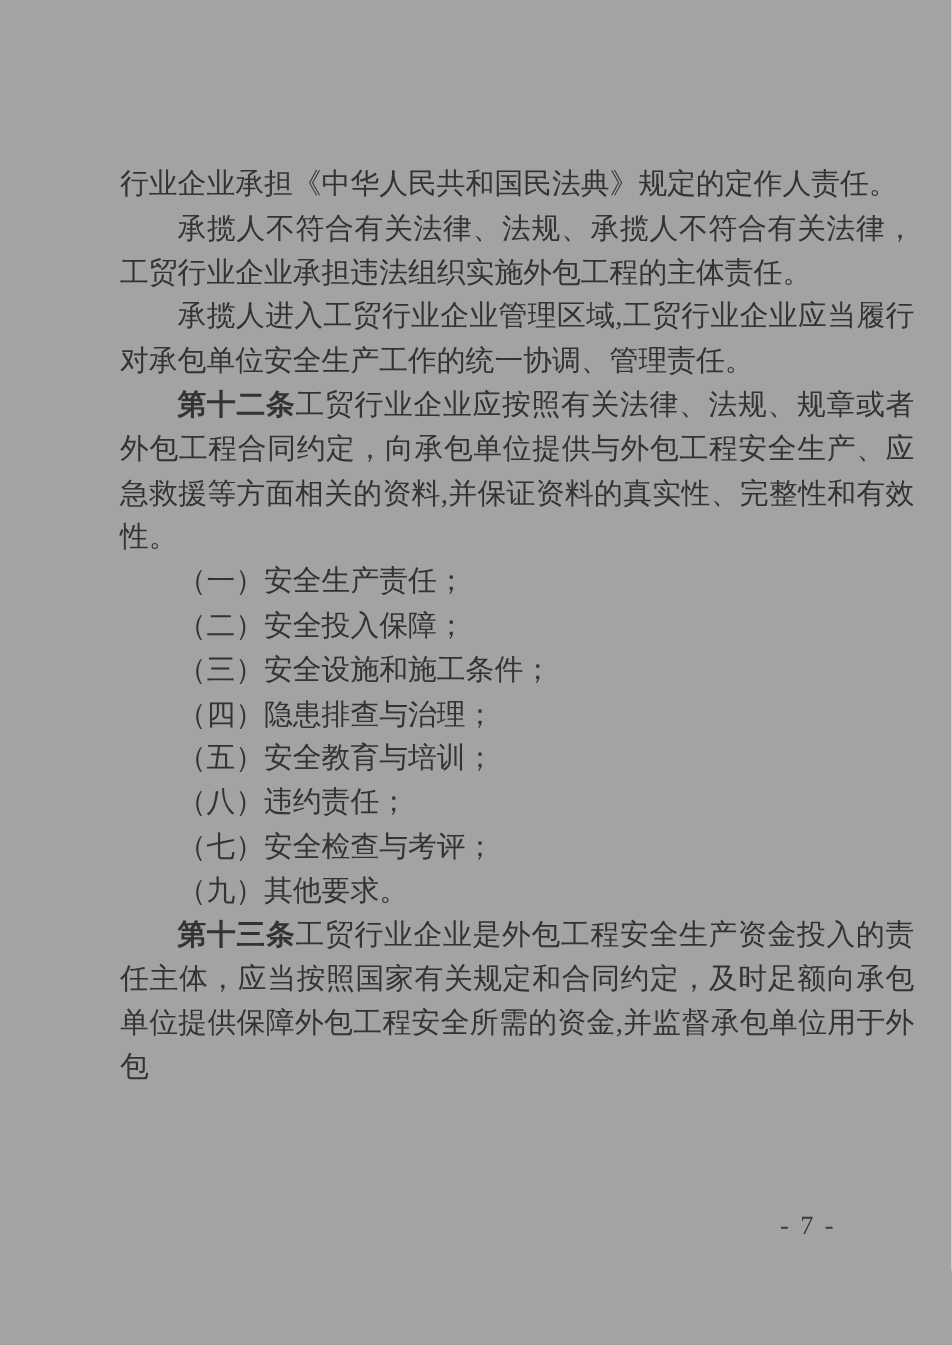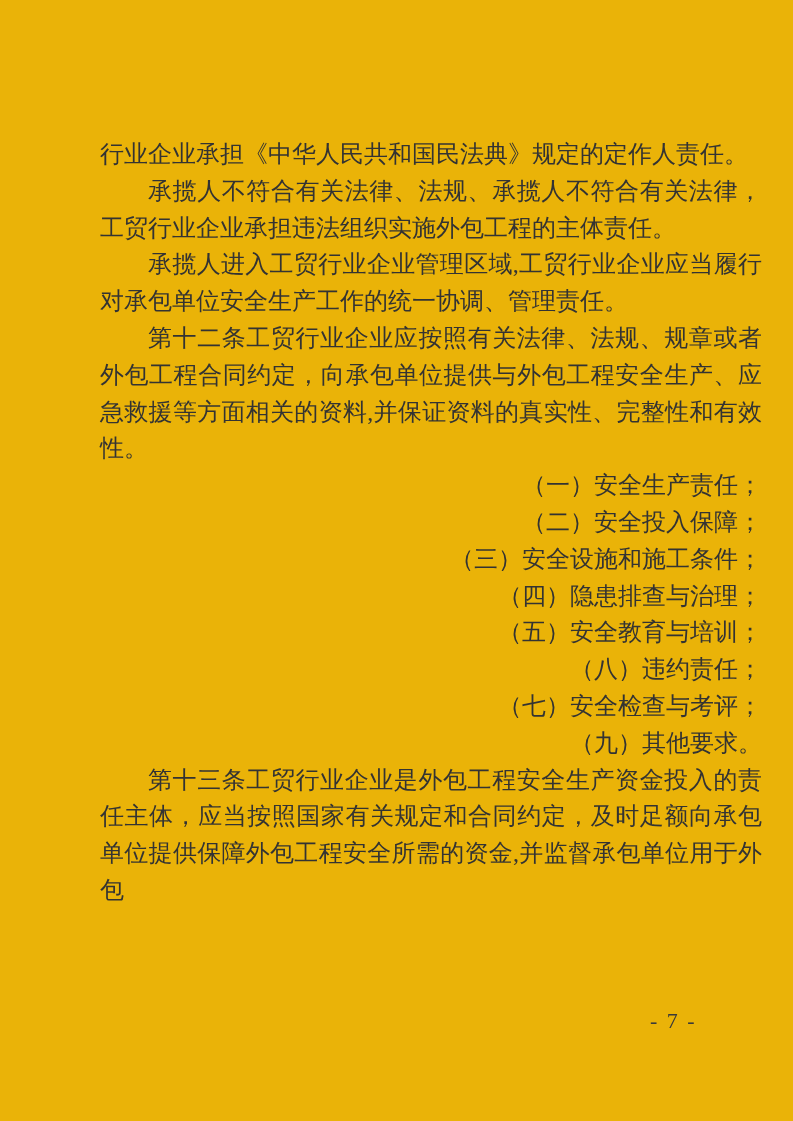--- a/index.html
+++ b/index.html
@@ -5,21 +5,21 @@
   html, body {
     margin: 0;
     padding: 0;
     background: #e8e8e8;
   }
   .page {
     position: relative;
     width: 793px;
     height: 1121px;
     margin: 0 auto;
-    background: #eab308;
+    background: #a3a3a3;
     overflow: hidden;
     font-family: "Liberation Serif", "DejaVu Serif", serif;
     color: #333333;
   }
   .content {
     position: absolute;
     top: 136px;
     left: 100px;
     width: 662px;
     font-size: 24px;
@@ -29,28 +29,28 @@
   }
   .para {
     margin: 0;
     padding: 0;
     text-indent: 2em;
   }
   .para.no-indent {
     text-indent: 0;
   }
   .lead {
-    font-weight: normal;
+    font-weight: bold;
     margin-right: 0;
   }
   .list-item {
     margin: 0;
     padding: 0;
     text-indent: 2em;
-    text-align: right;
+    text-align: left;
   }
   .page-number {
     position: absolute;
     top: 1008px;
     left: 650px;
     font-size: 22px;
     letter-spacing: 2px;
     color: #3a3a3a;
     font-family: "Liberation Serif", "DejaVu Serif", serif;
   }

